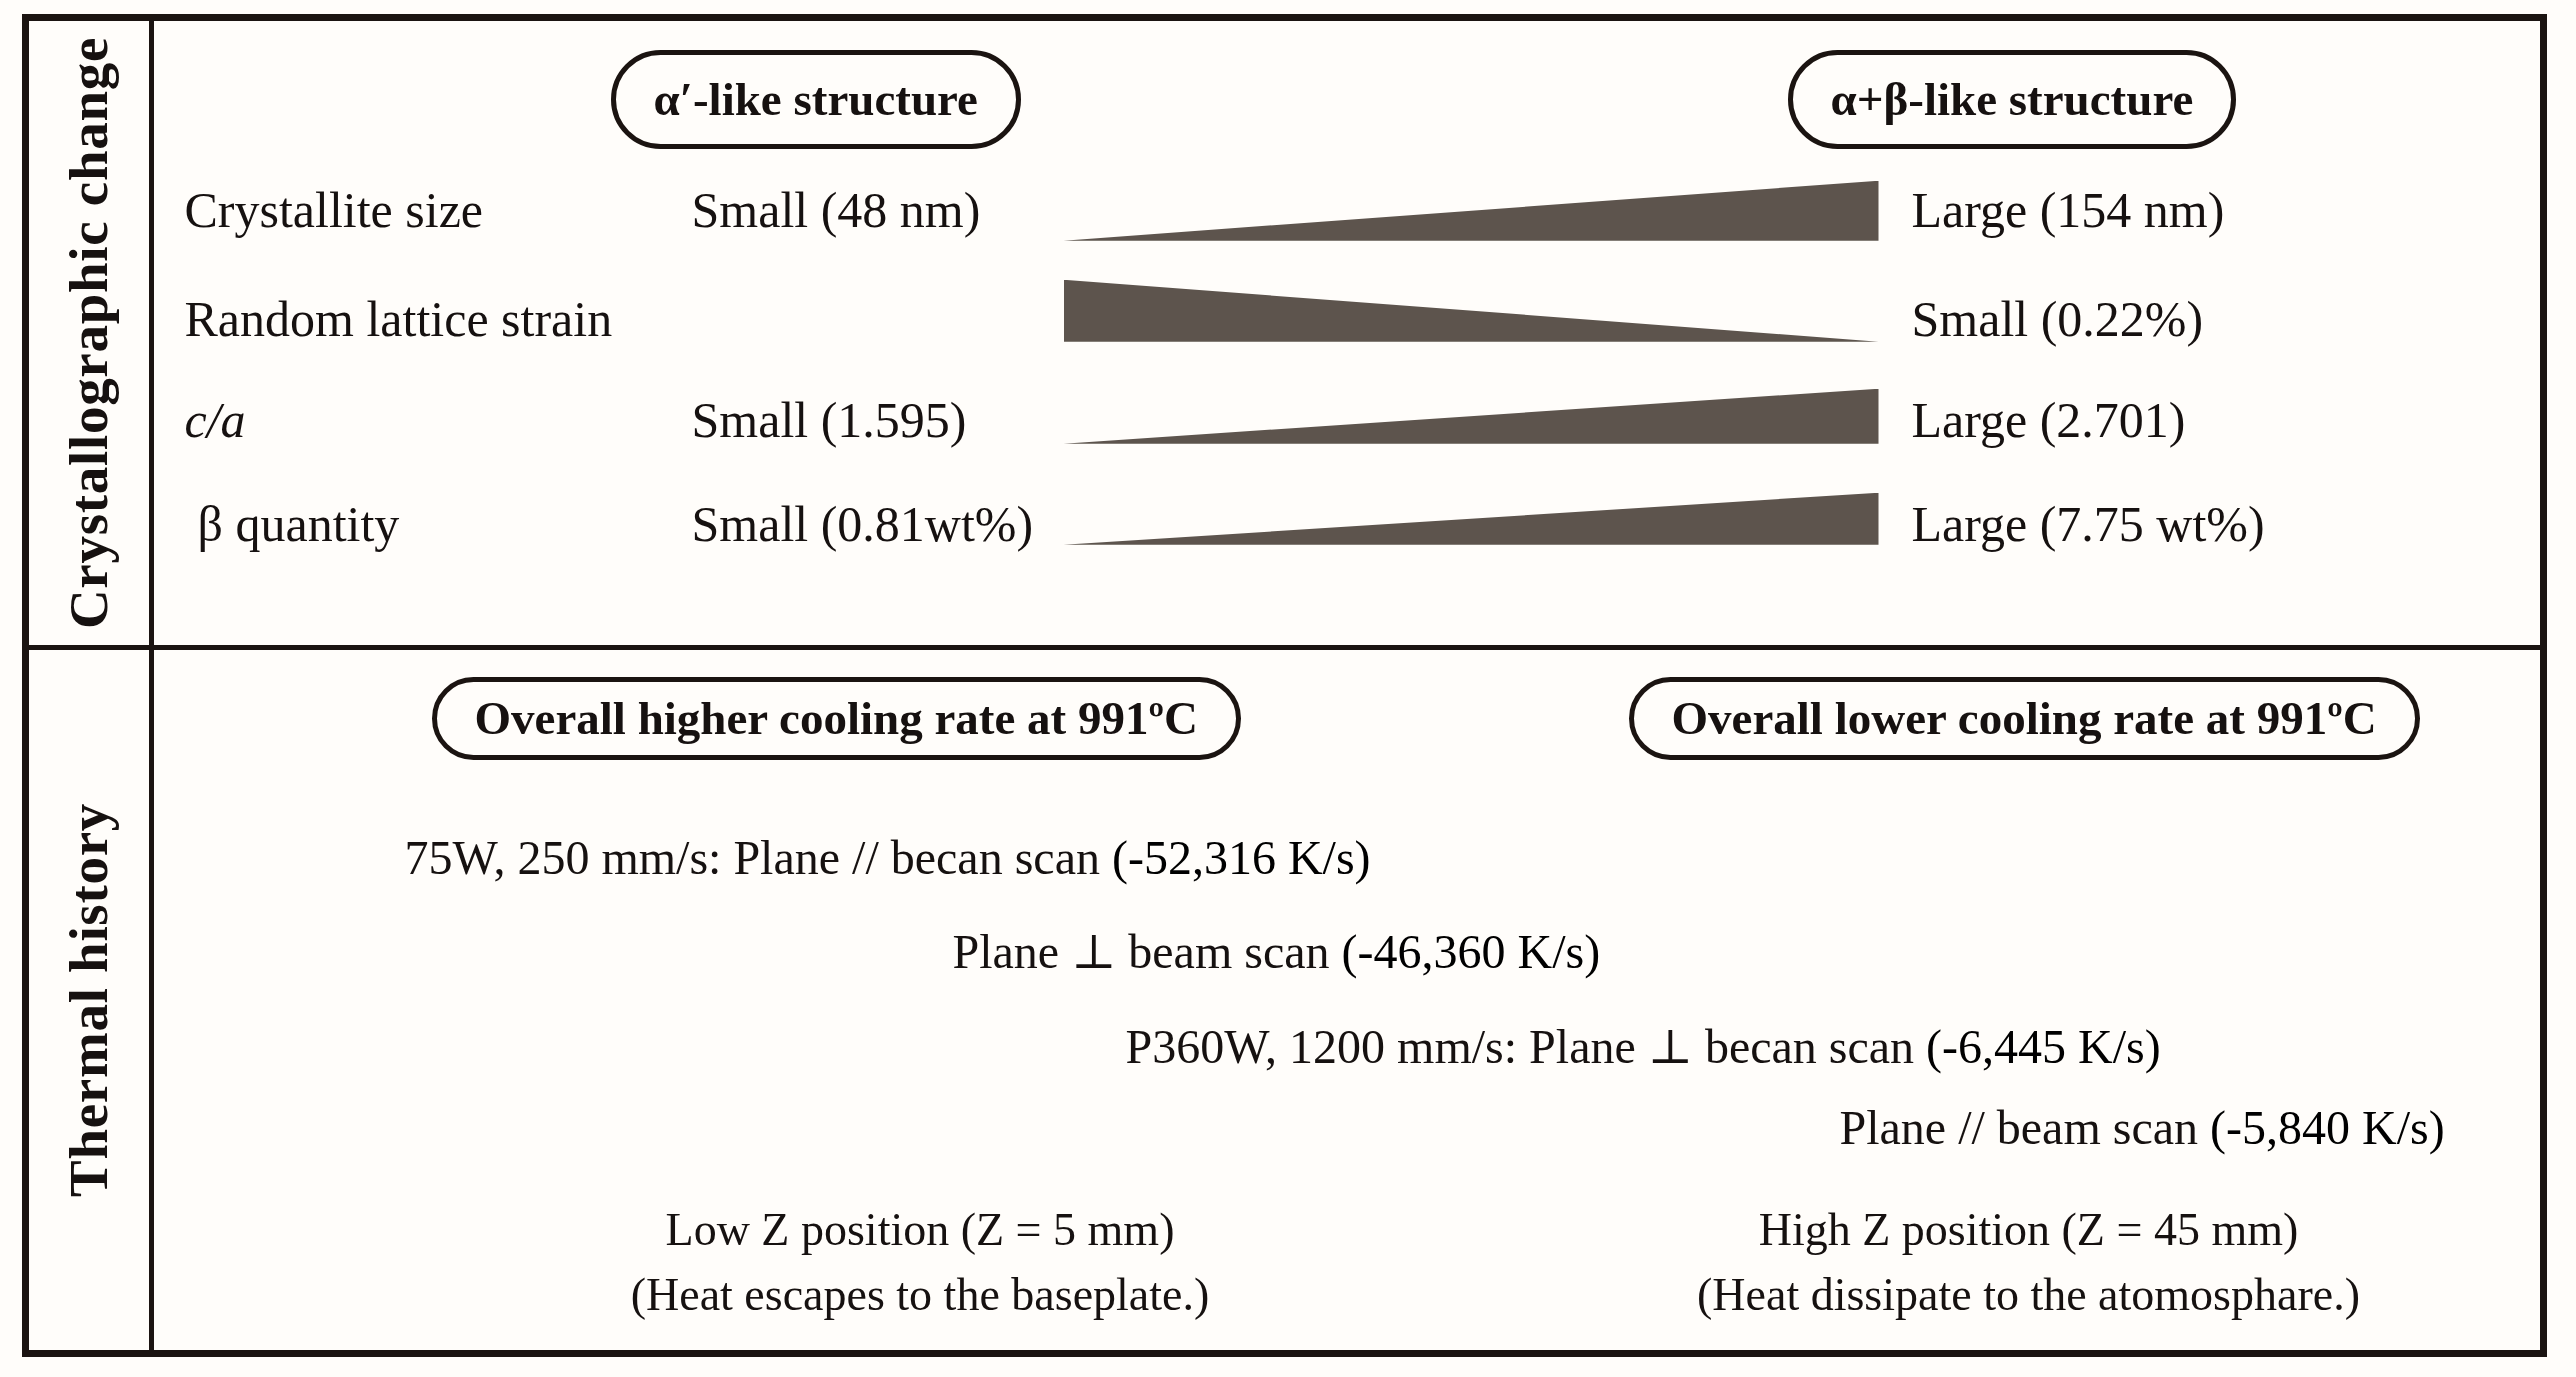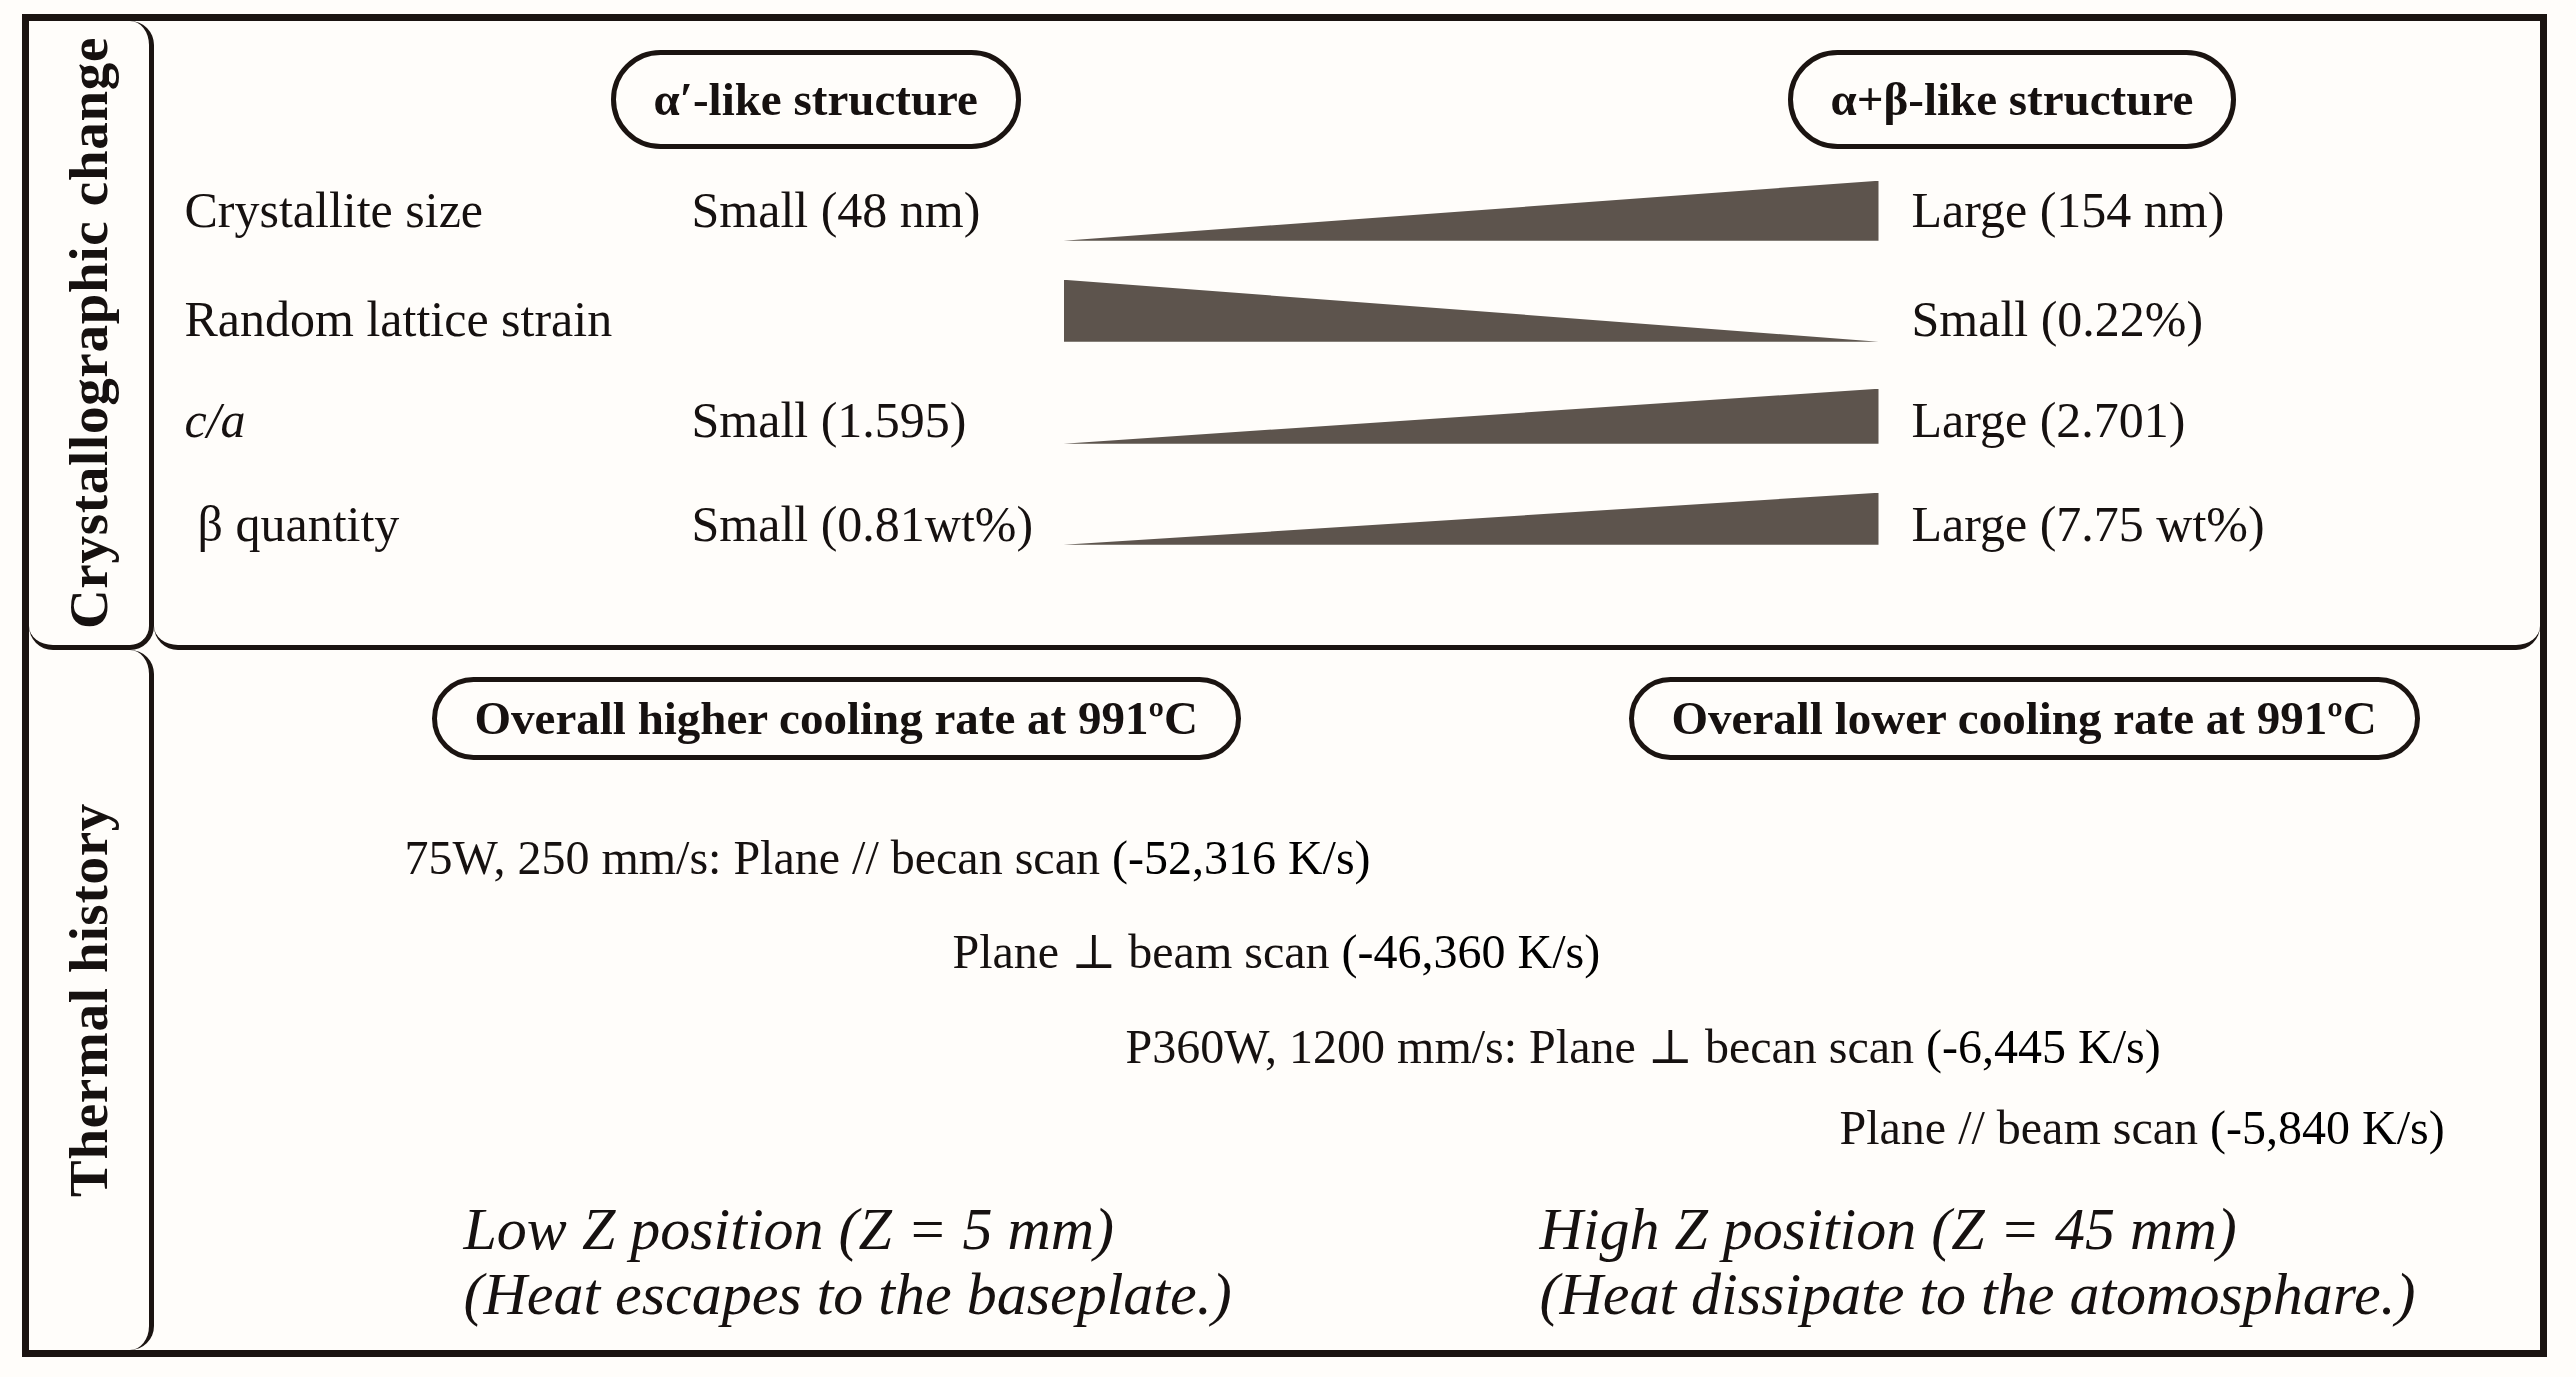--- a/index.html
+++ b/index.html
@@ -15,21 +15,21 @@
     position:absolute;
     left:21.5px;top:13.7px;
     width:2525px;height:1343px;
     border:7.2px solid #1b1411;
     display:grid;
     grid-template-columns:125px 1fr;
     grid-template-rows:629px 1fr;
     background:#fffdfa;
     box-sizing:border-box;
   }
-  .cell{position:relative;box-sizing:border-box;border-radius:24px;}
+  .cell{position:relative;box-sizing:border-box;}
   .label-cell{border-right:5.9px solid #1b1411;display:flex;align-items:center;justify-content:center;}
   .row-top{border-bottom:5.9px solid #1b1411;}
   .vlabel{
     writing-mode:vertical-rl;
     transform:rotate(180deg);
     font-weight:bold;
     font-size:55px;
     letter-spacing:0.7px;
     white-space:nowrap;
   }
@@ -63,24 +63,24 @@
   .wedge.dec{clip-path:polygon(0 0,100% 100%,0 100%);}
   .scanline{
     position:absolute;
     font-size:48px;
     line-height:65px;
     white-space:nowrap;
   }
   .rate{color:#000000;}
   .note{
     position:absolute;
-    font-size:60px;
+    font-size:46px;
     line-height:65px;
+    text-align:center;
     white-space:nowrap;
-    font-style:italic;
   }
 </style>
 </head>
 <body>
 
 <div class="frame">
 
   <div class="cell label-cell row-top">
     <span class="vlabel">Crystallographic change</span>
   </div>

